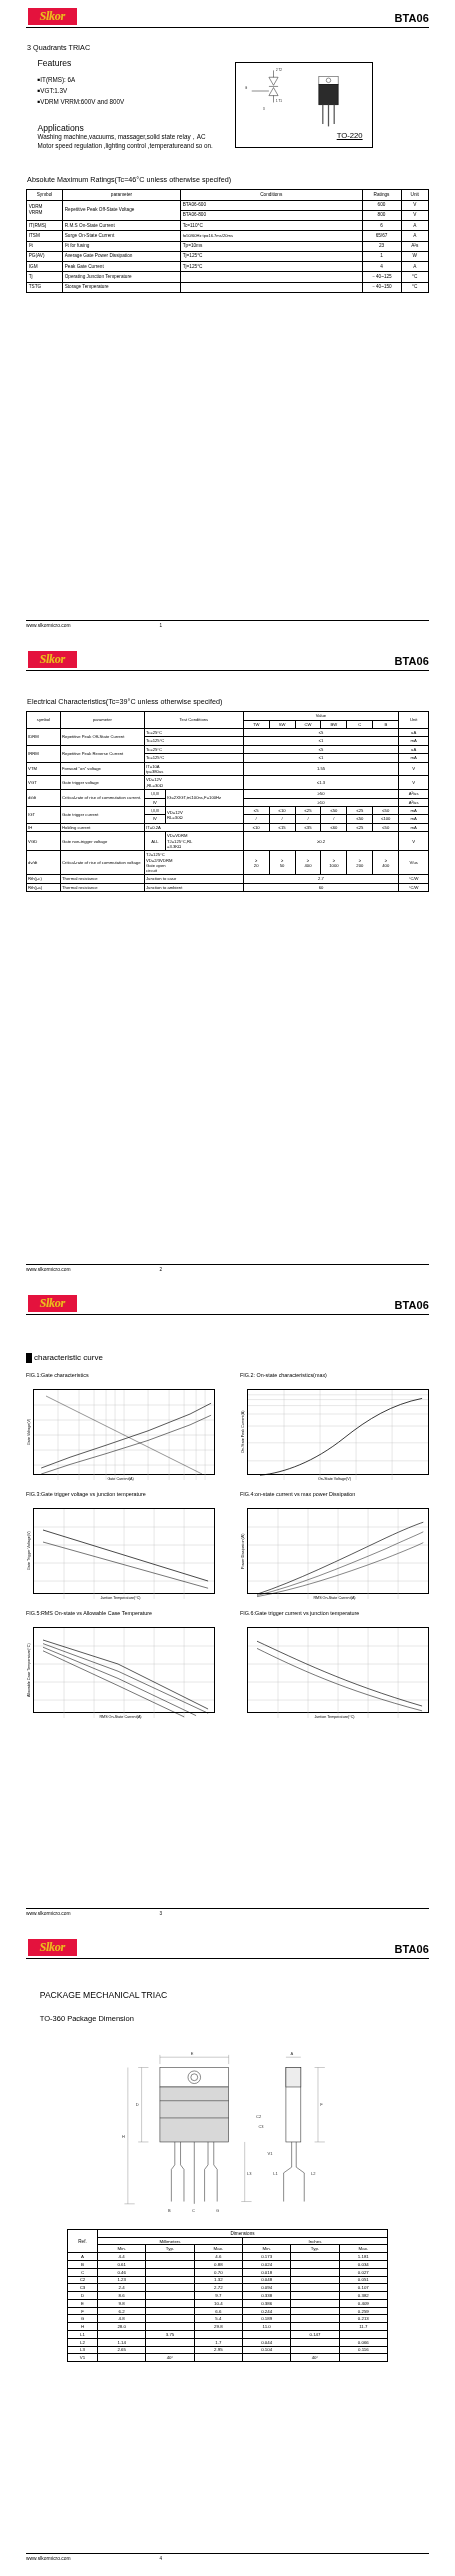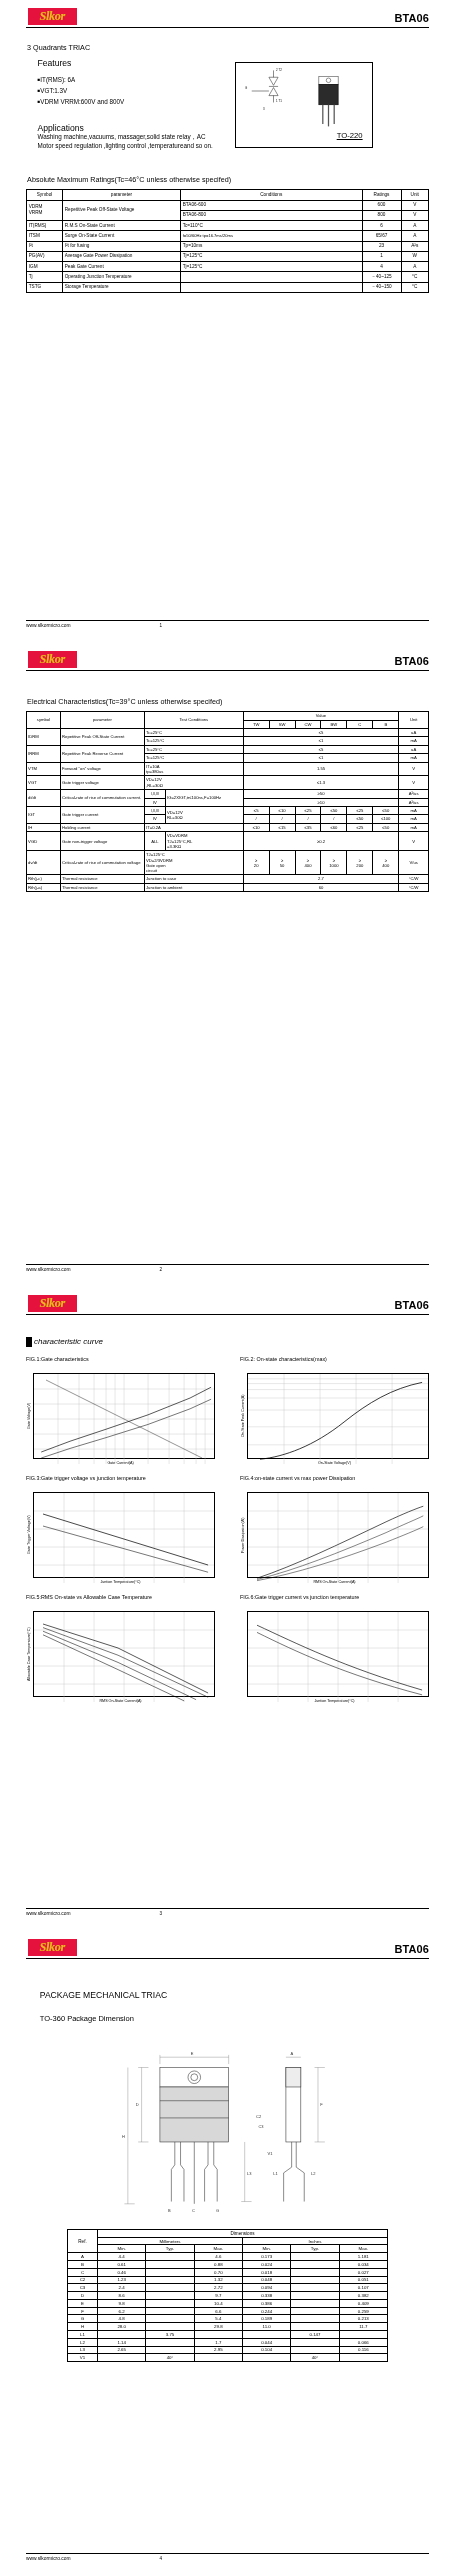--- a/index.html
+++ b/index.html
@@ -67,21 +67,21 @@
     padding:1.7px 1.7px; vertical-align:middle; line-height:1.25;
   }
   table.dt th { text-align:center; }
   .c { text-align:center; }
   .l { text-align:left; }
 
   
   table.ec td, table.ec th { font-size:4.2px; padding:1.1px 1.1px; }
 
   
-  .cc-head { display:flex; align-items:center; margin-top:22px;font-style:italic; }
+  .cc-head { display:flex; align-items:center; margin-top:38px; }
   .cc-bar { width:6.3px; height:9.7px; background:#000; margin-right:1.7px; }
   .cc-title { font-size:8px; }
   .fig-grid { margin-top:9.2px; }
   .fig-row { display:flex; justify-content:space-between; margin-bottom:10.3px; }
   .fig { width:189px; }
   .fig-cap { font-size:5.4px; margin-bottom:3.4px; line-height:1.3; min-height:13.8px;}
   .plot-wrap { display:flex; }
   .ylab {
     writing-mode:vertical-rl; transform:rotate(180deg);
     font-size:3.7px; text-align:center; width:6.9px;

